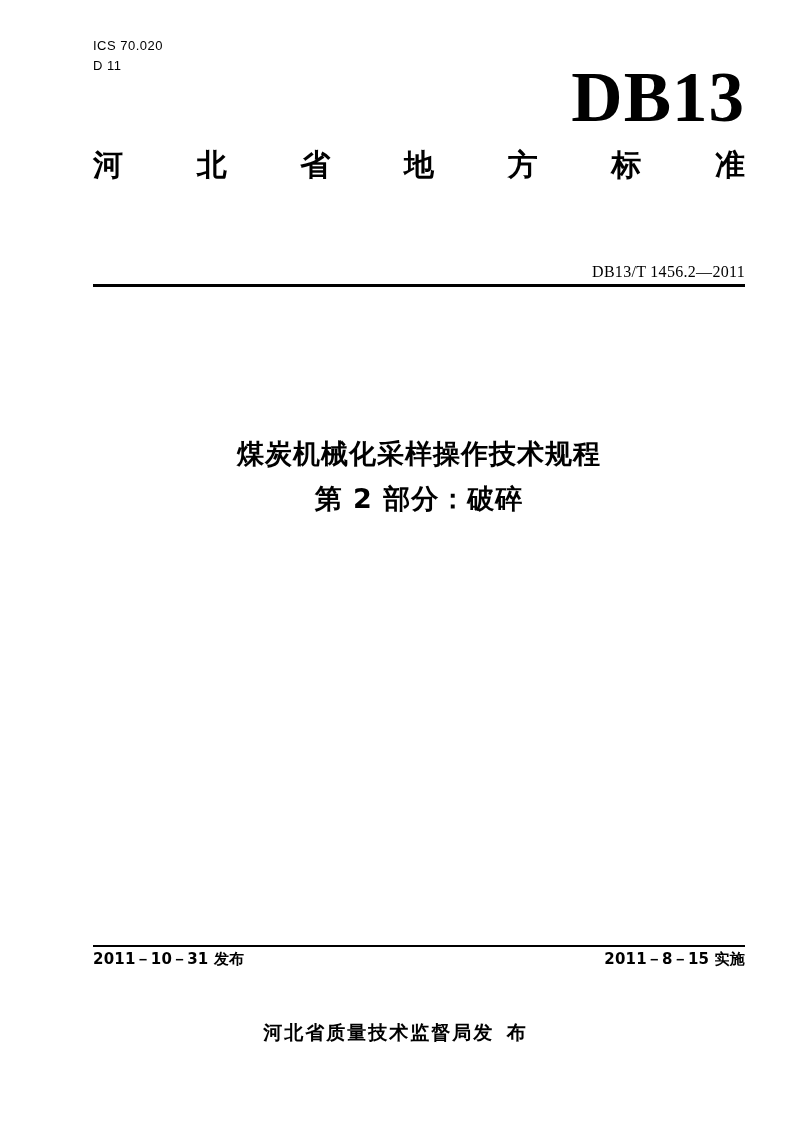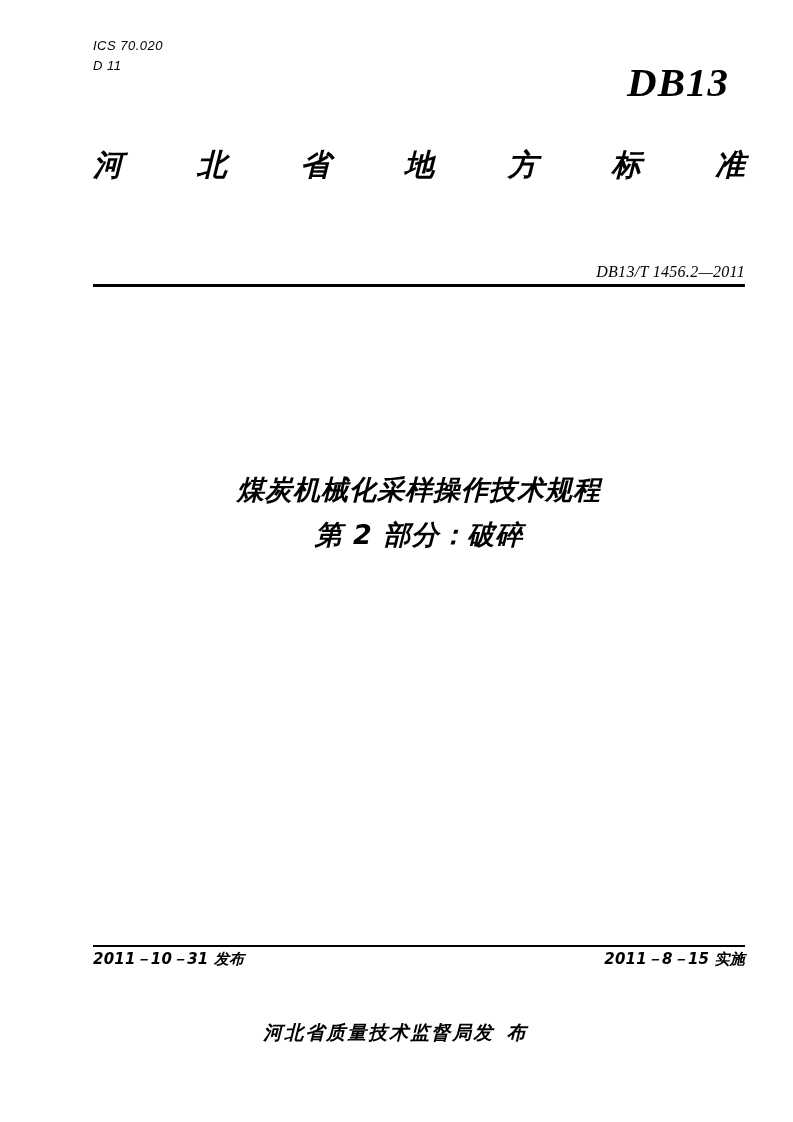--- a/index.html
+++ b/index.html
@@ -13,43 +13,42 @@
     font-family: "Liberation Serif", serif;
     color: #000000;
     position: relative;
     overflow: hidden;
   }
   .page {
     position: relative;
     width: 793px;
     height: 1122px;
     box-sizing: border-box;
-    font-style: italic;
   }
 
   
   .ics-block {
     position: absolute;
     left: 93px;
     top: 36px;
     font-family: "Liberation Sans", sans-serif;
     font-size: 13px;
     line-height: 1.55;
     letter-spacing: 0.5px;
   }
   .ics-line { white-space: pre; }
 
   
   .db-logo {
     position: absolute;
-    right: 64px;
+    right: 48px;
     top: 62px;
     font-family: "Liberation Serif", serif;
     font-weight: bold;
-    font-size: 41px;
+    font-size: 71px;
     letter-spacing: 1px;
     line-height: 1;
   }
 
   
   .std-name {
     position: absolute;
     left: 93px;
     right: 48px;
     top: 148px;
@@ -96,21 +95,20 @@
     position: absolute;
     left: 93px;
     right: 48px;
     top: 432px;
     text-align: center;
     font-family: "DejaVu Sans", sans-serif;
     font-weight: bold;
     font-size: 27px;
     line-height: 1.65;
     letter-spacing: 1px;
-    margin-top: 36px;
   }
   .title-line { display: block; }
 
   
   .dates-row {
     position: absolute;
     left: 93px;
     right: 48px;
     top: 950px;
     display: flex;

